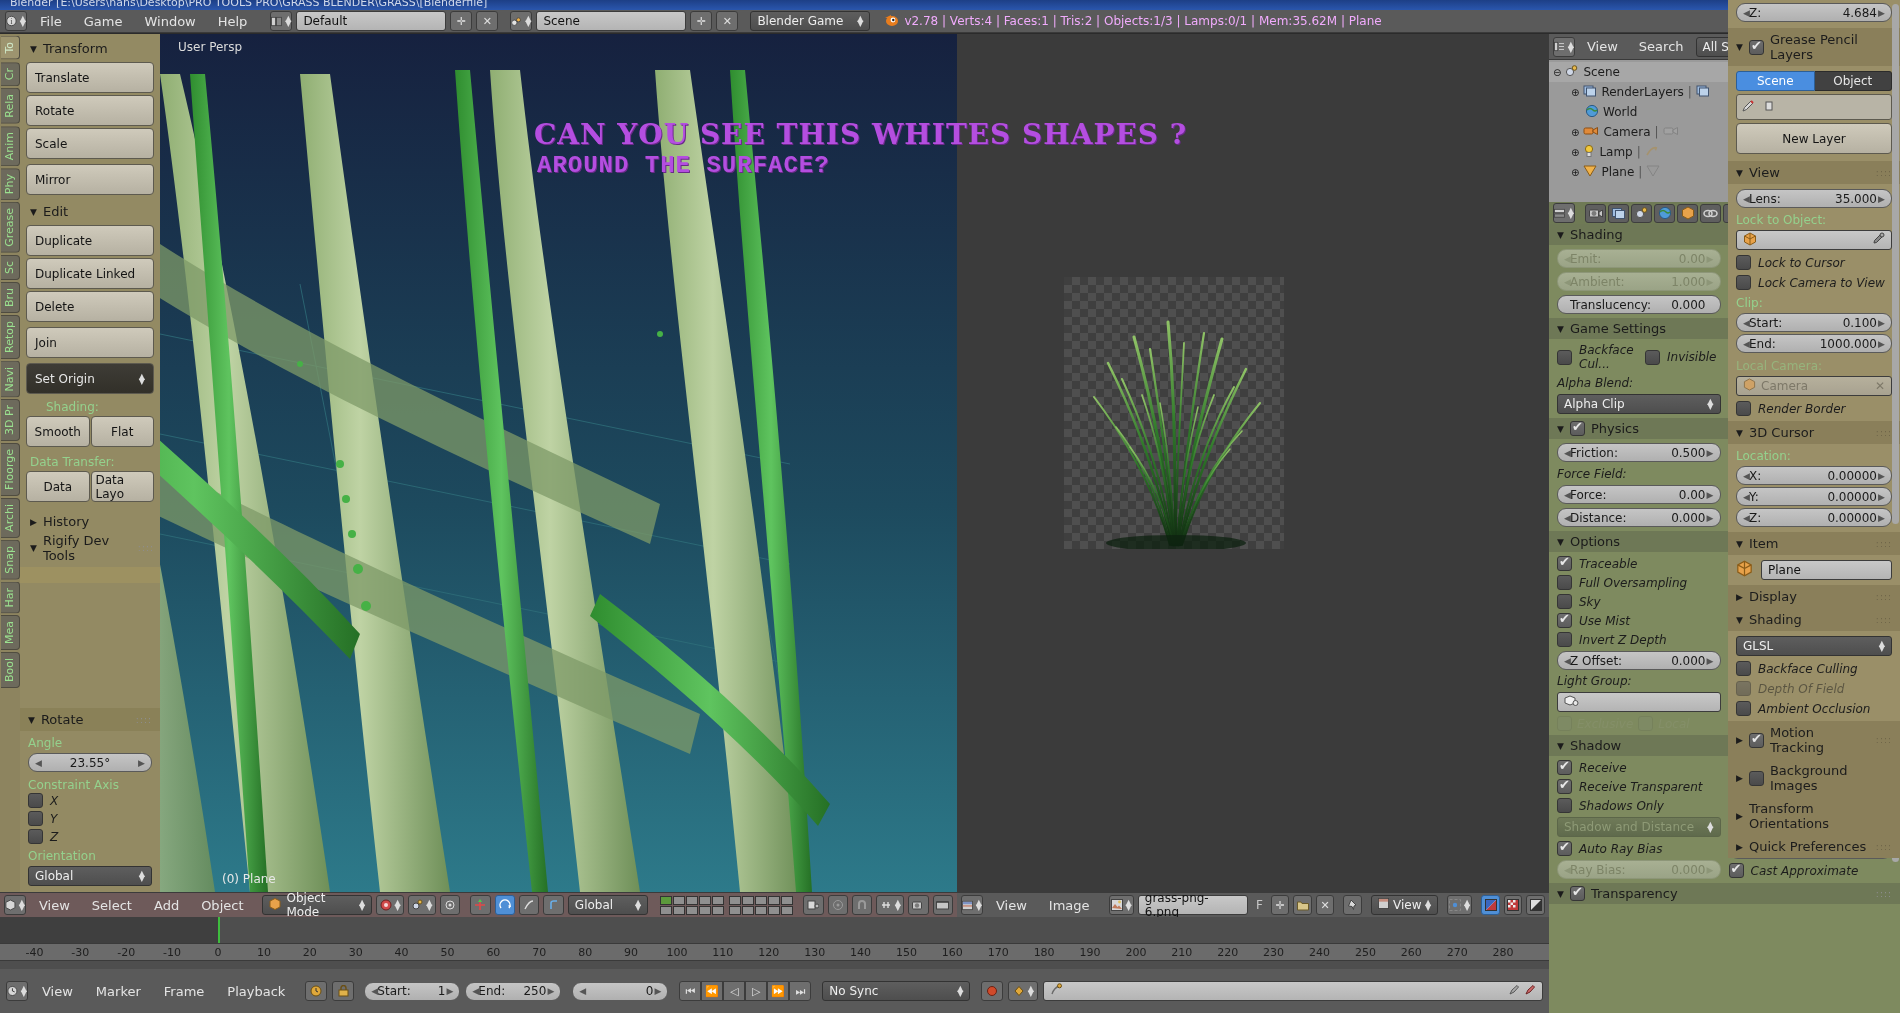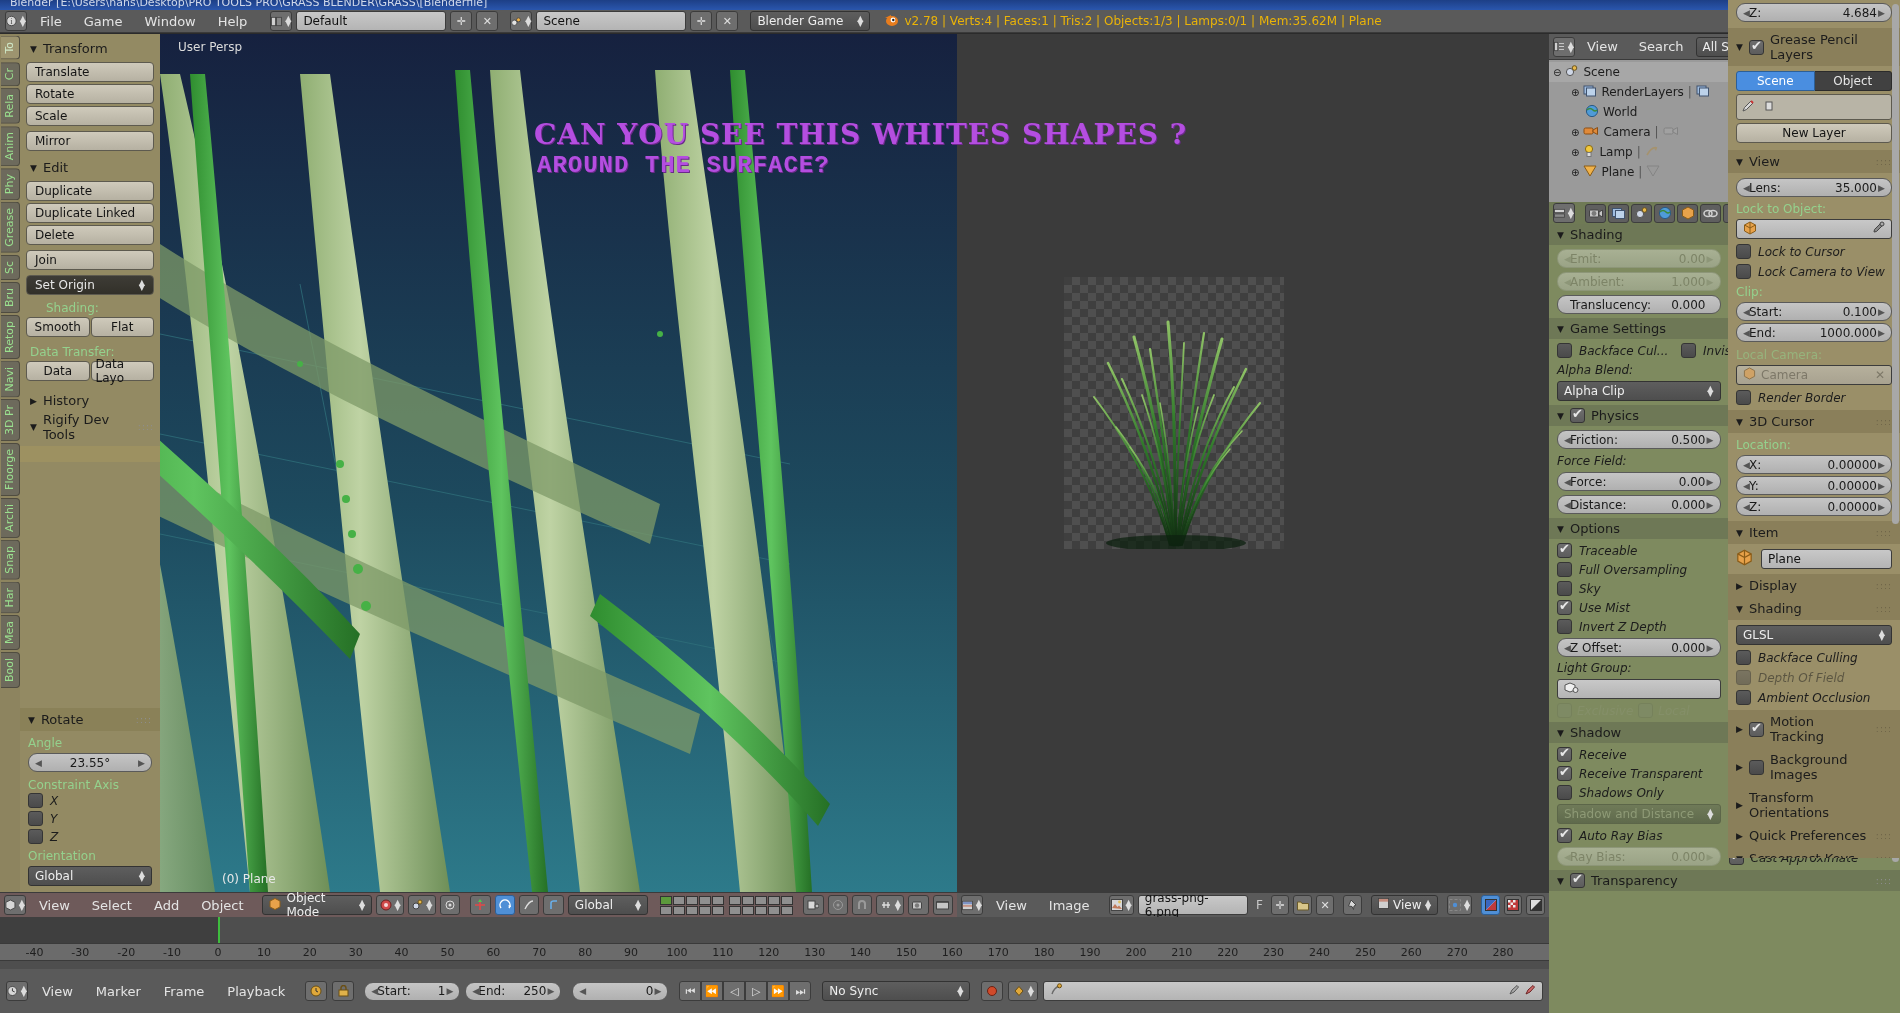--- a/index.html
+++ b/index.html
@@ -33,35 +33,35 @@
   .sechdr { display:flex; align-items:center; gap:6px; font-size:13px; }
   .grip { margin-left:auto; color:#8e8e8e; letter-spacing:1px; font-size:9px; }
   .tri { font-size:9px; }
 
   
   #titlebar { position:absolute; left:0; top:0; width:1900px; height:10px;
      background:linear-gradient(#1d3f86,#2a56ad); overflow:hidden; }
   #titlebar span{ position:absolute; left:10px; top:-4px; font-size:11px; color:#cfd8ea; white-space:nowrap;}
   #infobar { position:absolute; left:0; top:10px; width:1900px; height:23px;
      background:#5a5a5a; border-bottom:1px solid #3a3a3a; display:flex; align-items:center; padding:0 5px; gap:4px;}
-  #infostats { color:#eab308; font-size:12px; white-space:nowrap; }
+  #infostats { color:#f0abfc; font-size:12px; white-space:nowrap; }
 
   
   #viewport3d { position:absolute; left:0; top:34px; width:957px; height:858px; background:#3b4a52; overflow:hidden;}
   #vpcanvas { position:absolute; inset:0; }
 
   
   #toolshelf { position:absolute; left:0; top:34px; width:160px; height:858px; background:#8d845f; z-index:5;}
   #tooltabs { position:absolute; left:0; top:0; width:20px; height:858px; }
   .vtab { width:19px; background:#6d6a5c; color:#9ae08f; border:1px solid #4e4b40; border-right:none;
      border-radius:4px 0 0 4px; margin:2px 0 0 1px; writing-mode:vertical-rl; transform:rotate(180deg);
      text-align:center; font-size:11px; padding:5px 2px; }
   .vtab.sel { background:#9d946f; color:#cfe8c8;}
   #toolbody { position:absolute; left:20px; top:0; width:140px; height:858px; background:#938a63; padding:4px 6px; overflow:hidden;}
-  .tbtn { background:linear-gradient(#cfcabb,#b6b1a2); border:1px solid #5d5a4f; border-radius:4px; height:20px;
+  .tbtn { background:linear-gradient(#cfcabb,#b6b1a2); border:1px solid #5d5a4f; border-radius:4px; height:31px;
      display:flex; align-items:center; padding:0 8px; color:#141414; font-size:12px; margin-bottom:2px;}
   .tbtn.dark { background:linear-gradient(#3e3c36,#323029); color:#e7e7e7;}
   .tbtn.half { flex:1; justify-content:center; padding:0 4px;}
   #rotpanel { position:absolute; left:20px; bottom:0; width:140px; background:#938a63; }
 
   
   #npanel { position:absolute; right:0; top:0; width:172px; height:858px; background:#9a8f68; overflow:hidden; z-index:6;}
   #npanel .phdr { background:#8a7f5a; padding:4px 8px; display:flex; align-items:center; gap:6px; font-size:13px; color:#1c1c1c;}
   #npanel .pbody { padding:5px 8px; }
   #npanel .grip{ color:#6e6549;}
@@ -871,21 +871,21 @@
       </div>
     </div>
 
     <div class="psec">
       <span class="tri">▼</span>
       <span>Game Settings</span>
       <span class="grip">::::</span>
     </div>
     <div class="pbody">
       <div class="row" style="gap:0">
-        <span class="row" style="width:124px">
+        <span class="row" style="width:88px">
             <span class="chk"></span>
             <span class="cklbl">Backface Cul...</span>
           </span>
         <span class="row" style="width:110px">
             <span class="chk"></span>
             <span class="cklbl">Invisible</span>
           </span>
         <span class="row">
             <span class="chk"></span>
             <span class="cklbl">Text</span>

